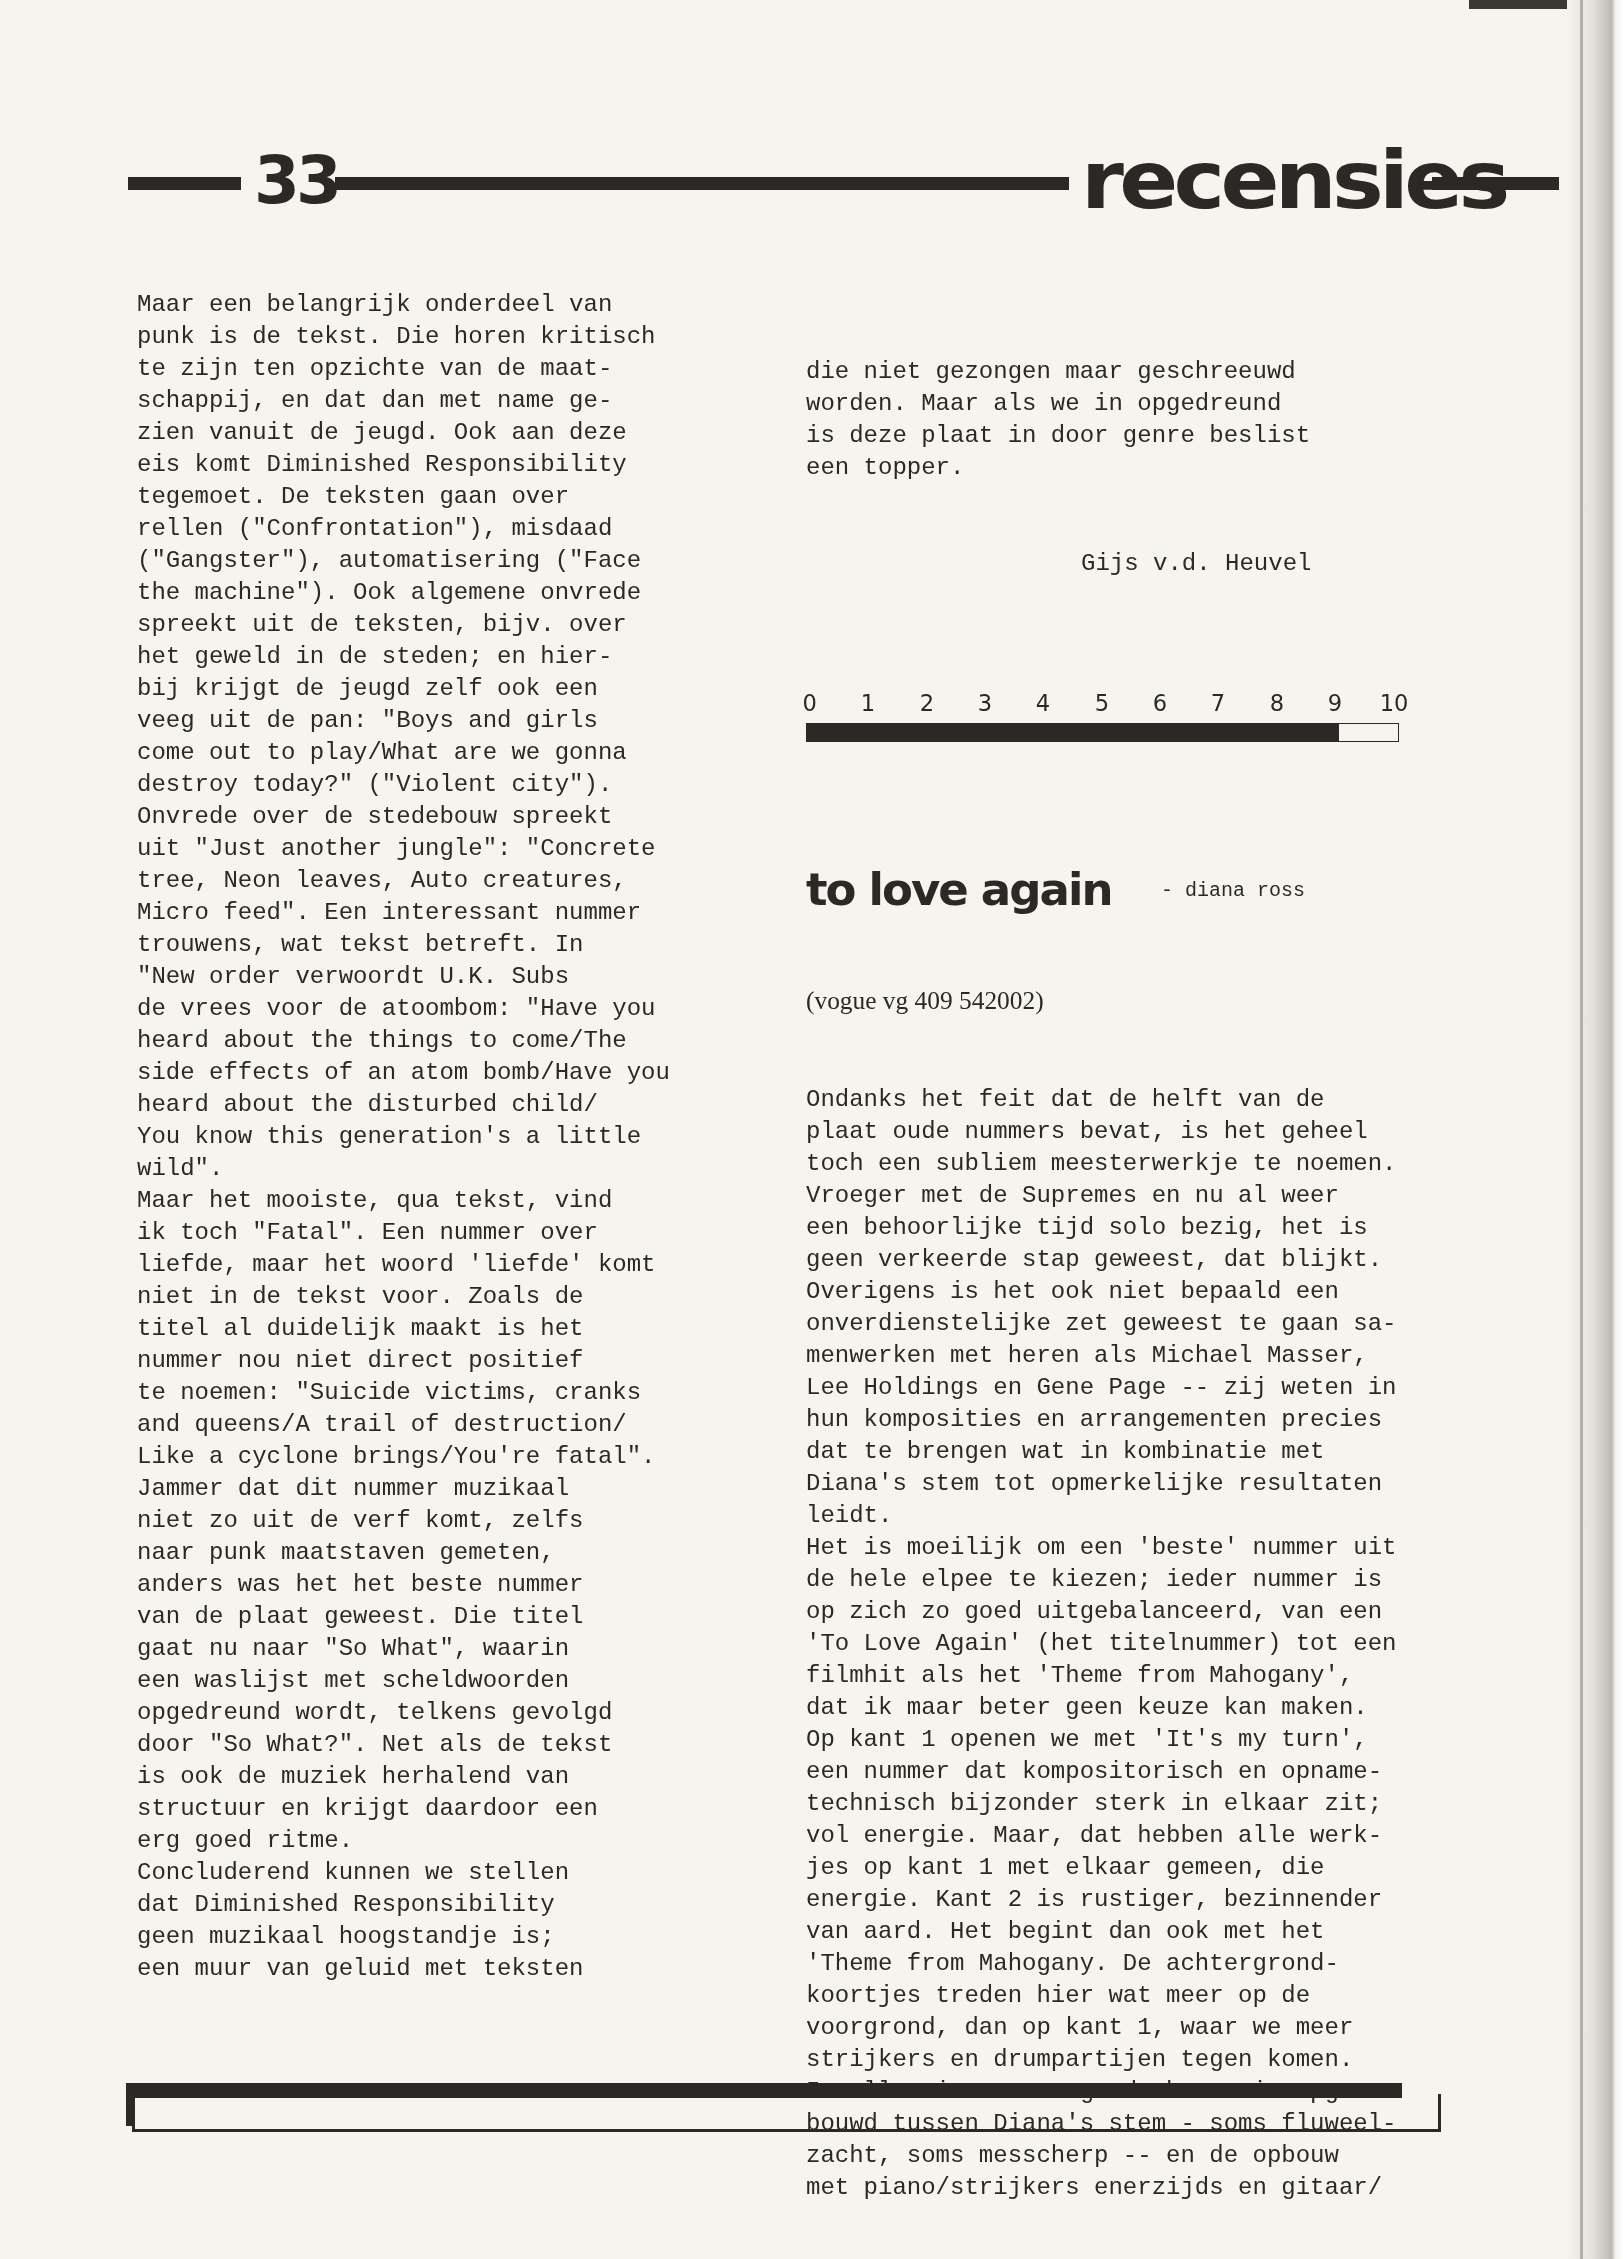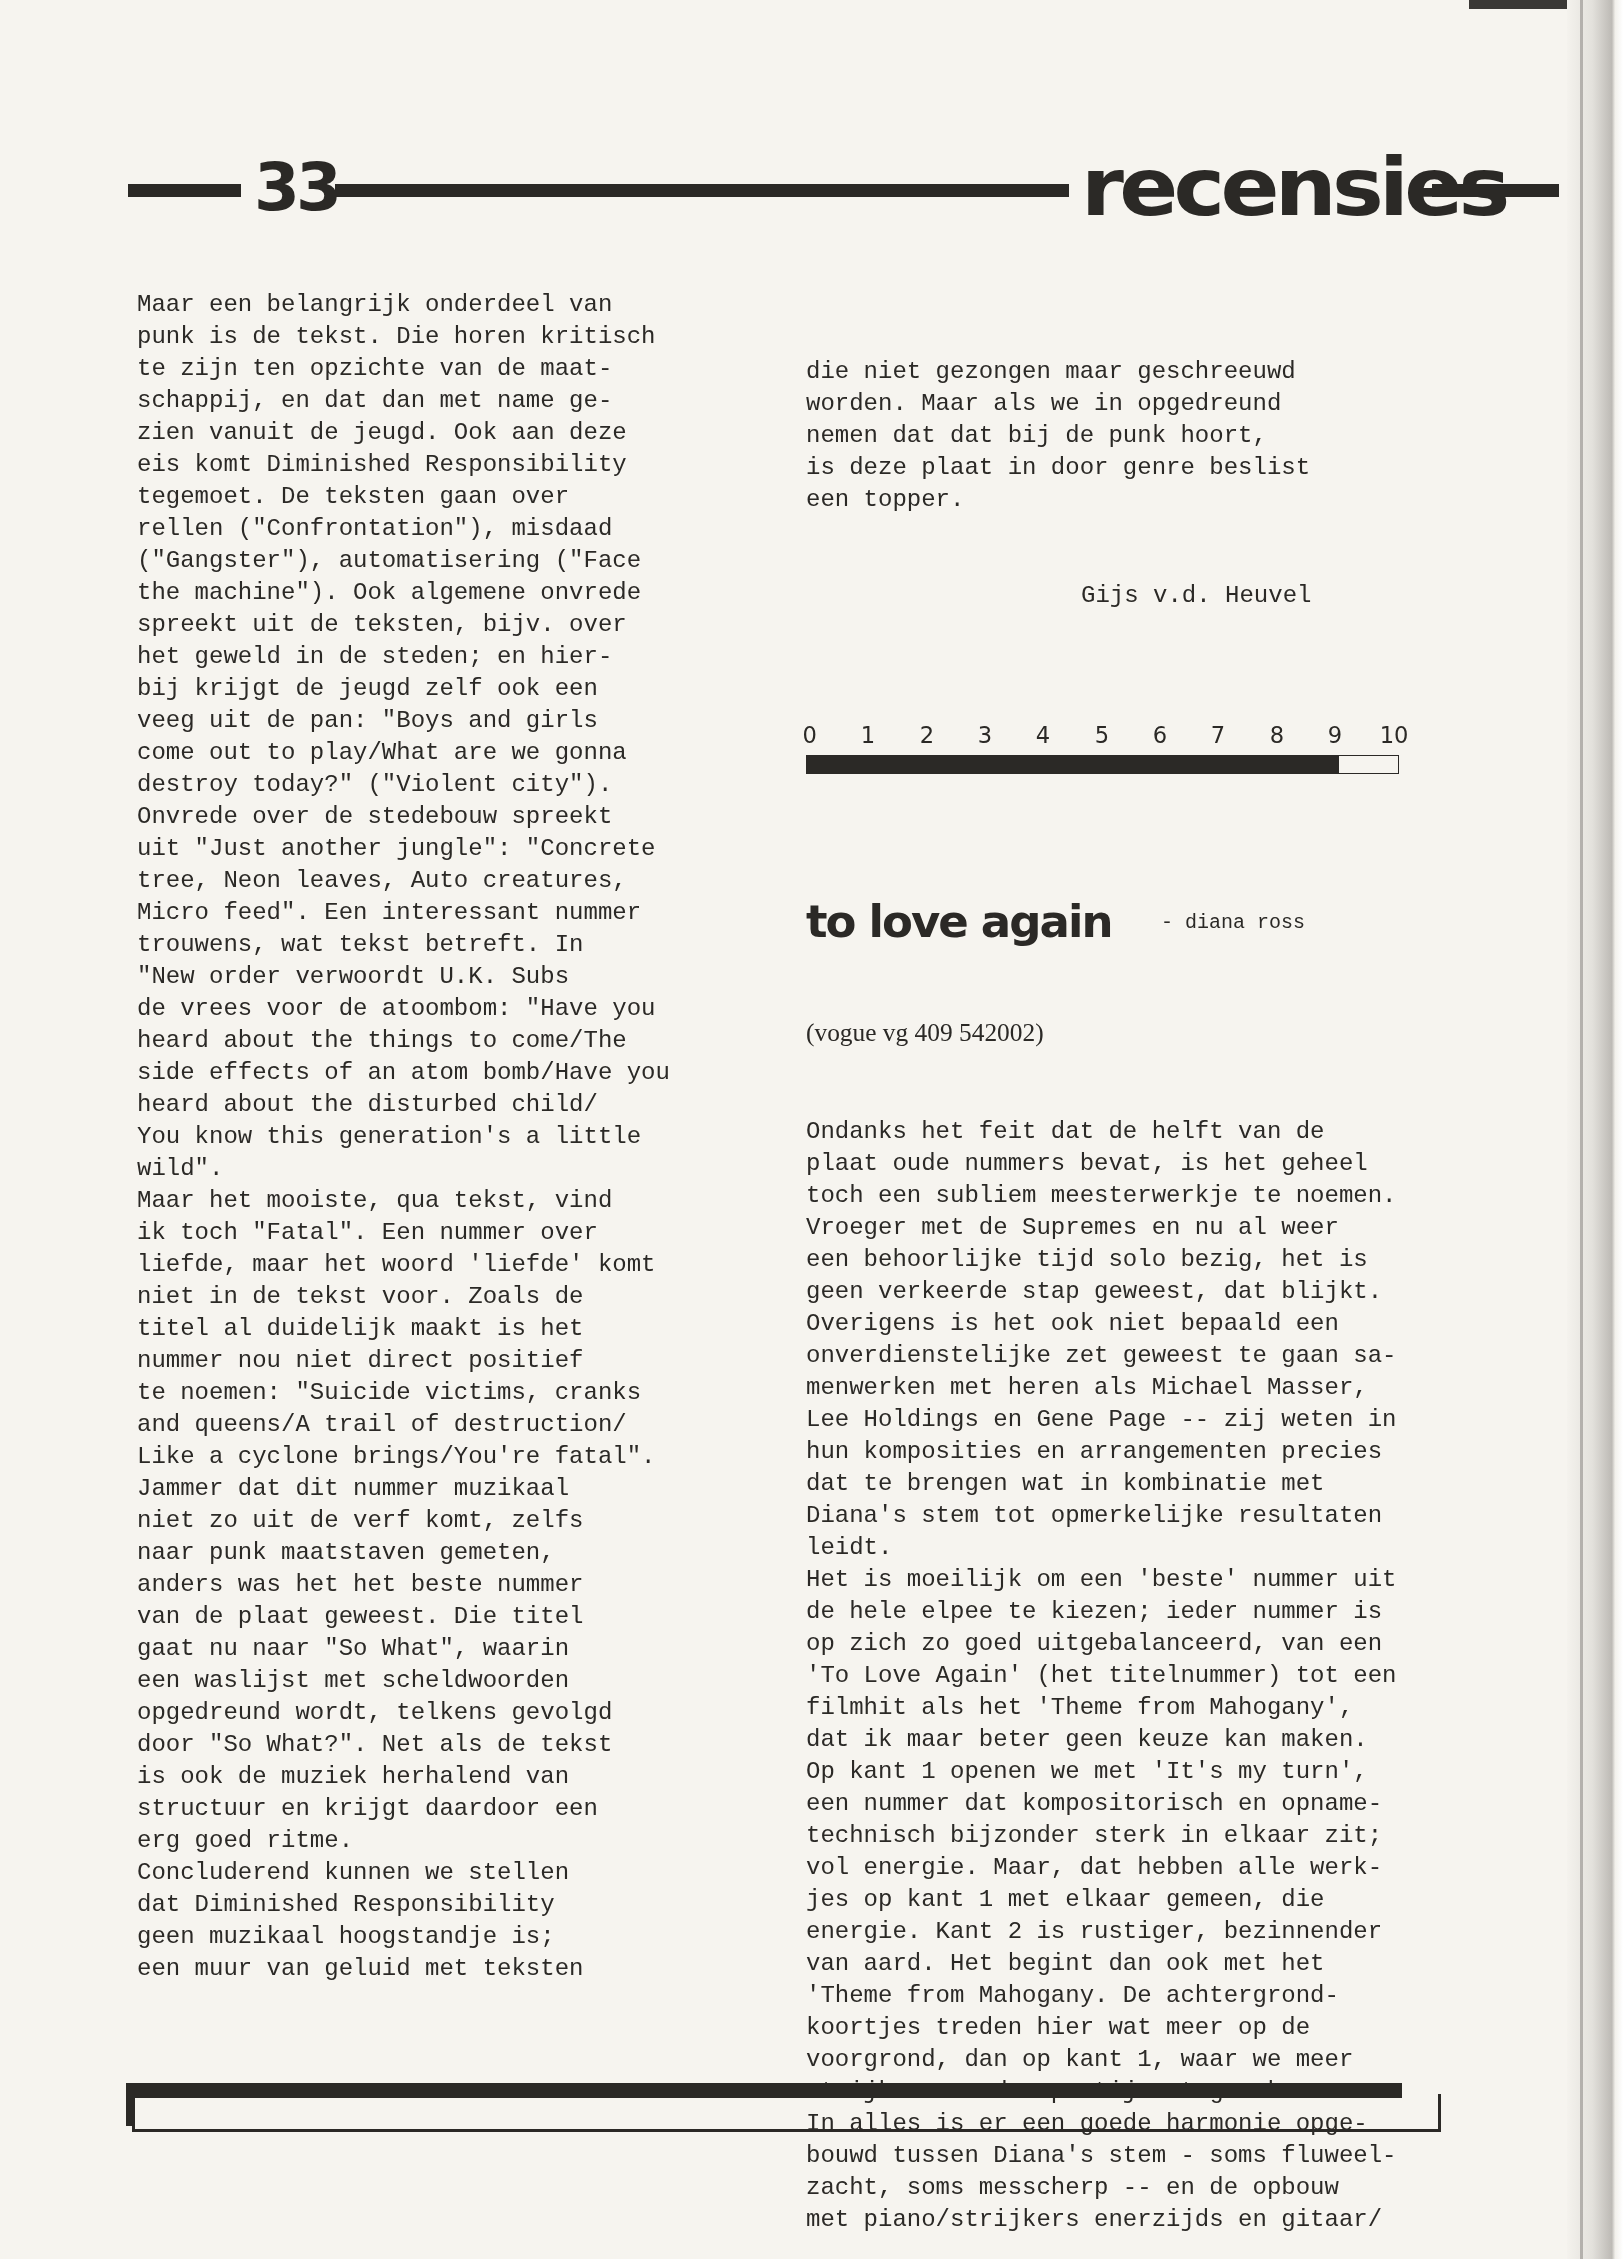--- a/index.html
+++ b/index.html
@@ -10,21 +10,21 @@
     color: #2b2926;
   }
   .page-edge {
     position: absolute; top: 0; right: 0; width: 56px; height: 2260px;
     background: linear-gradient(to right, #f4f2ed 0%, #e3e1dc 45%, #bdbab5 80%, #f2f0eb 86%, #ffffff 100%);
   }
   .page-edge-line { position: absolute; top: 0; right: 40px; width: 2.8px; height: 2260px; background: #8f8c88; opacity: .6; }
   .top-strip { position: absolute; top: 0; left: 1469px; width: 154px; height: 9.4px; background: #3a3835; }
 
   
-  .header { position: absolute; top: 148px; left: 128px; width: 1299px; height: 85px; }
+  .header { position: absolute; top: 141px; left: 128px; width: 1299px; height: 85px; }
   .hbar { position: absolute; height: 13px; background: #2b2926; top: 36px; }
   .hbar.b1 { left: 0; width: 113px; }
   .hbar.b2 { left: 207px; width: 734px; }
   .hbar.b3 { left: 1304px; width: 127px; }
   .page-number {
     position: absolute; left: 126px; top: 1.9px;
     font-family: "DejaVu Sans", sans-serif; font-weight: bold; font-size: 66px;
     letter-spacing: -3.8px; line-height: 75px; color: #2b2926;
   }
   .section-title {
@@ -79,21 +79,21 @@
   <div class="hbar b1"></div>
   <div class="page-number">33</div>
   <div class="hbar b2"></div>
   <div class="section-title">recensies</div>
   <div class="hbar b3"></div>
 </div>
 
 <div class="col col-left" id="left-col"><span class="line">Maar een belangrijk onderdeel van</span><span class="line">punk is de tekst. Die horen kritisch</span><span class="line">te zijn ten opzichte van de maat-</span><span class="line">schappij, en dat dan met name ge-</span><span class="line">zien vanuit de jeugd. Ook aan deze</span><span class="line">eis komt Diminished Responsibility</span><span class="line">tegemoet. De teksten gaan over</span><span class="line">rellen ("Confrontation"), misdaad</span><span class="line">("Gangster"), automatisering ("Face</span><span class="line">the machine"). Ook algemene onvrede</span><span class="line">spreekt uit de teksten, bijv. over</span><span class="line">het geweld in de steden; en hier-</span><span class="line">bij krijgt de jeugd zelf ook een</span><span class="line">veeg uit de pan: "Boys and girls</span><span class="line">come out to play/What are we gonna</span><span class="line">destroy today?" ("Violent city").</span><span class="line">Onvrede over de stedebouw spreekt</span><span class="line">uit "Just another jungle": "Concrete</span><span class="line">tree, Neon leaves, Auto creatures,</span><span class="line">Micro feed". Een interessant nummer</span><span class="line">trouwens, wat tekst betreft. In</span><span class="line">"New order verwoordt U.K. Subs</span><span class="line">de vrees voor de atoombom: "Have you</span><span class="line">heard about the things to come/The</span><span class="line">side effects of an atom bomb/Have you</span><span class="line">heard about the disturbed child/</span><span class="line">You know this generation's a little</span><span class="line">wild".</span><span class="line">Maar het mooiste, qua tekst, vind</span><span class="line">ik toch "Fatal". Een nummer over</span><span class="line">liefde, maar het woord 'liefde' komt</span><span class="line">niet in de tekst voor. Zoals de</span><span class="line">titel al duidelijk maakt is het</span><span class="line">nummer nou niet direct positief</span><span class="line">te noemen: "Suicide victims, cranks</span><span class="line">and queens/A trail of destruction/</span><span class="line">Like a cyclone brings/You're fatal".</span><span class="line">Jammer dat dit nummer muzikaal</span><span class="line">niet zo uit de verf komt, zelfs</span><span class="line">naar punk maatstaven gemeten,</span><span class="line">anders was het het beste nummer</span><span class="line">van de plaat geweest. Die titel</span><span class="line">gaat nu naar "So What", waarin</span><span class="line">een waslijst met scheldwoorden</span><span class="line">opgedreund wordt, telkens gevolgd</span><span class="line">door "So What?". Net als de tekst</span><span class="line">is ook de muziek herhalend van</span><span class="line">structuur en krijgt daardoor een</span><span class="line">erg goed ritme.</span><span class="line">Concluderend kunnen we stellen</span><span class="line">dat Diminished Responsibility</span><span class="line">geen muzikaal hoogstandje is;</span><span class="line">een muur van geluid met teksten</span></div>
 
 <div class="col col-right">
-  <div id="right-cont"><span class="line">die niet gezongen maar geschreeuwd</span><span class="line">worden. Maar als we in opgedreund</span><span class="line">nemen dat dat bij de punk hoort,</span><span class="line">is deze plaat in door genre beslist</span><span class="line">een topper.</span></div>
+  <div id="right-cont"><span class="line">die niet gezongen maar geschreeuwd</span><span class="line">worden. Maar als we in opgedreund</span><span class="line">is deze plaat in door genre beslist</span><span class="line">een topper.</span></div>
   <span class="sig sig1">Gijs v.d. Heuvel</span>
 
   <div class="rating">
     <div class="ticks" id="ticks"><span class="tick" style="left: 3.8px;">0</span><span class="tick" style="left: 62px;">1</span><span class="tick" style="left: 121px;">2</span><span class="tick" style="left: 179px;">3</span><span class="tick" style="left: 237px;">4</span><span class="tick" style="left: 296px;">5</span><span class="tick" style="left: 354px;">6</span><span class="tick" style="left: 412px;">7</span><span class="tick" style="left: 471px;">8</span><span class="tick" style="left: 529px;">9</span><span class="tick" style="left: 588px;">10</span></div>
     <div class="bar-track">
       <div class="bar-fill" id="bar-fill" style="width: 90%;"></div>
     </div>
   </div>
 
   <div class="review-title-row">

